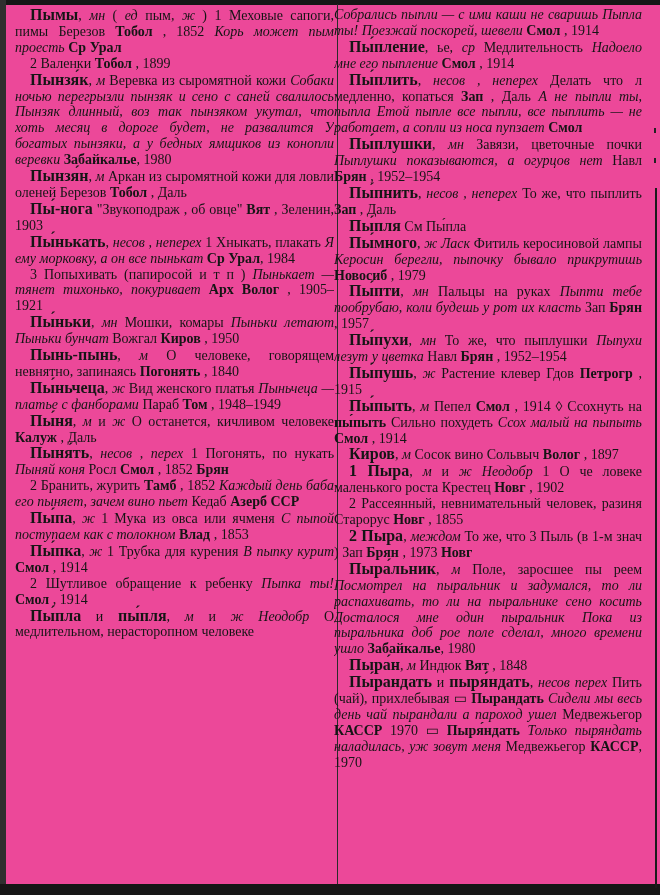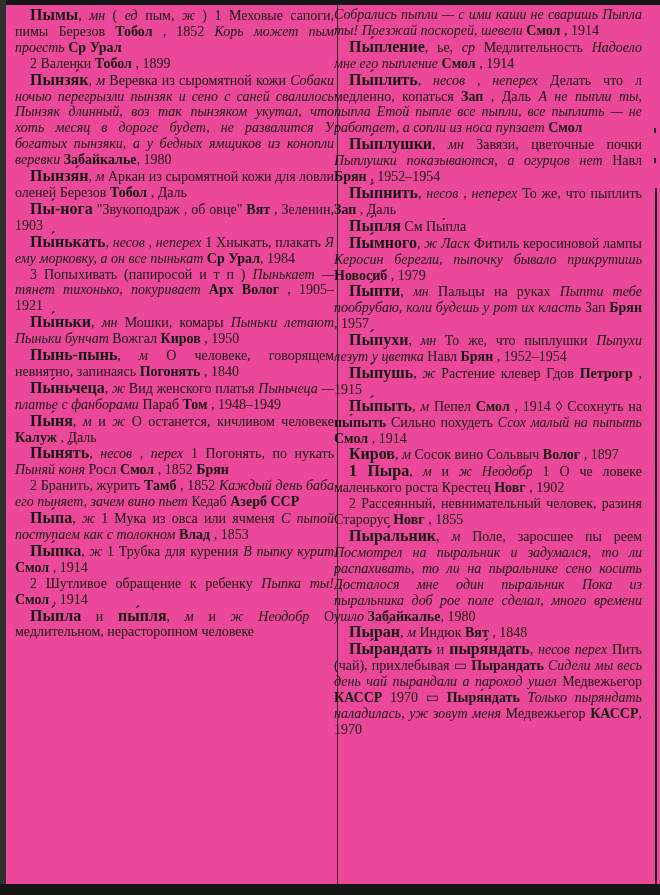--- a/index.html
+++ b/index.html
@@ -67,17 +67,18 @@
       <p class="entry"><span class="r-h">Пы́пнить</span><span class="r-n">, </span><span class="r-i">несов , неперех</span><span class="r-n"> То же, что пыплить </span><span class="r-b">Зап</span><span class="r-n"> , Даль</span></p>
       <p class="entry"><span class="r-h">Пы́пля</span><span class="r-n"> См Пы́пла</span></p>
       <p class="entry"><span class="r-h">Пы́много</span><span class="r-n">, </span><span class="r-i">ж</span><span class="r-n"> </span><span class="r-i">Ласк</span><span class="r-n"> Фитиль керосиновой лампы </span><span class="r-i">Керосин берегли, пыпочку бывало прикрутишь</span><span class="r-n"> </span><span class="r-b">Новосиб</span><span class="r-n"> , 1979</span></p>
       <p class="entry"><span class="r-h">Пы́пти</span><span class="r-n">, </span><span class="r-i">мн</span><span class="r-n"> Пальцы на руках </span><span class="r-i">Пыпти тебе пообрубаю, коли будешь у рот их класть</span><span class="r-n"> Зап </span><span class="r-b">Брян</span><span class="r-n"> , 1957</span></p>
       <p class="entry"><span class="r-h">Пы́пухи</span><span class="r-n">, </span><span class="r-i">мн</span><span class="r-n"> То же, что пыплушки </span><span class="r-i">Пыпухи лезут у цветка</span><span class="r-n"> Навл </span><span class="r-b">Брян</span><span class="r-n"> , 1952–1954</span></p>
       <p class="entry"><span class="r-h">Пы́пушь</span><span class="r-n">, </span><span class="r-i">ж</span><span class="r-n"> Растение клевер Гдов </span><span class="r-b">Петрогр</span><span class="r-n"> , 1915</span></p>
       <p class="entry"><span class="r-h">Пы́пыть</span><span class="r-n">, </span><span class="r-i">м</span><span class="r-n"> Пепел </span><span class="r-b">Смол</span><span class="r-n"> , 1914 ◊ Ссохнуть на </span><span class="r-b">пы́пыть</span><span class="r-n"> Сильно похудеть </span><span class="r-i">Ссох малый на пыпыть</span><span class="r-n"> </span><span class="r-b">Смол</span><span class="r-n"> , 1914</span></p>
       <p class="entry"><span class="r-h">Киров</span><span class="r-n">, </span><span class="r-i">м</span><span class="r-n"> Сосок вино Сольвыч </span><span class="r-b">Волог</span><span class="r-n"> , 1897</span></p>
       <p class="entry"><span class="r-h">1 Пыра</span><span class="r-n">, </span><span class="r-i">м</span><span class="r-n"> и </span><span class="r-i">ж</span><span class="r-n"> </span><span class="r-i">Неодобр</span><span class="r-n"> 1 О че ловеке маленького роста Крестец </span><span class="r-b">Новг</span><span class="r-n"> , 1902</span></p>
       <p class="entry"><span class="r-n">2 Рассеянный, невнимательный человек, разиня Старорус </span><span class="r-b">Новг</span><span class="r-n"> , 1855</span></p>
+      <p class="entry"><span class="r-h">2 Пыра</span><span class="r-n">, </span><span class="r-i">междом</span><span class="r-n"> То же, что 3 Пыль (в 1-м знач ) Зап </span><span class="r-b">Брян</span><span class="r-n"> , 1973 </span><span class="r-b">Новг</span></p>
       <p class="entry"><span class="r-h">Пыра́льник</span><span class="r-n">, </span><span class="r-i">м</span><span class="r-n"> Поле, заросшее пы реем </span><span class="r-i">Посмотрел на пыральник и задумался, то ли распахивать, то ли на пыральнике сено косить Досталося мне один пыральник Пока из пыральника доб рое поле сделал, много времени ушло</span><span class="r-n"> </span><span class="r-b">Забайкалье</span><span class="r-n">, 1980</span></p>
       <p class="entry"><span class="r-h">Пыра́н</span><span class="r-n">, </span><span class="r-i">м</span><span class="r-n"> Индюк </span><span class="r-b">Вят</span><span class="r-n"> , 1848</span></p>
       <p class="entry"><span class="r-h">Пы́рандать</span><span class="r-n"> и </span><span class="r-h">пыря́ндать</span><span class="r-n">, </span><span class="r-i">несов перех</span><span class="r-n"> Пить (чай), прихлебывая ▭ </span><span class="r-b">Пырандать</span><span class="r-n"> </span><span class="r-i">Сидели мы весь день чай пырандали а пароход ушел</span><span class="r-n"> Медвежьегор </span><span class="r-b">КАССР</span><span class="r-n"> 1970 ▭ </span><span class="r-b">Пыря́ндать</span><span class="r-n"> </span><span class="r-i">Только пыряндать наладилась, уж зовут меня</span><span class="r-n"> Медвежьегор </span><span class="r-b">КАССР</span><span class="r-n">, 1970</span></p>
     </div>
 </div>
 
 </body></html>

